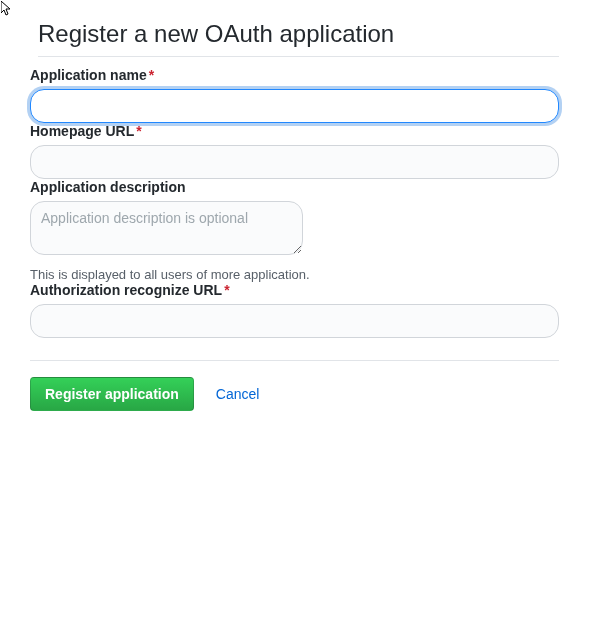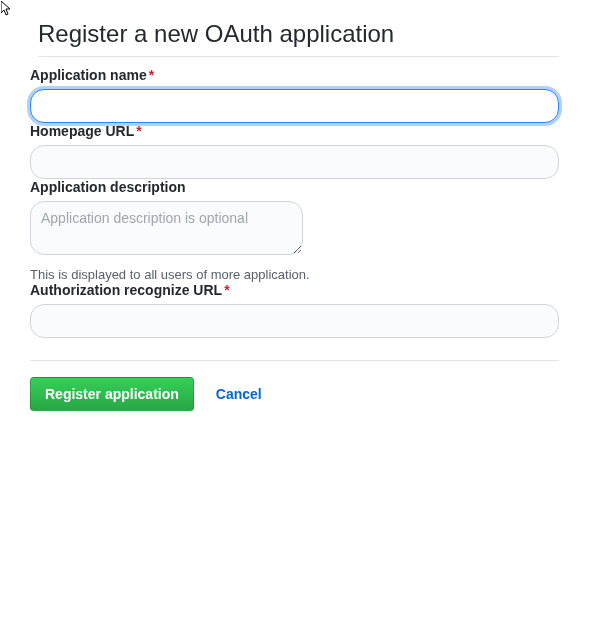--- a/index.html
+++ b/index.html
@@ -72,21 +72,21 @@
       font-size: 14px;
       padding: 8px 14px;
       border-radius: 4px;
       cursor: pointer;
     }
     .btn-link {
       background: none;
       border: none;
       color: #0366d6;
       font-size: 14px;
-      font-weight: 700;
+      font-weight: 400;
       cursor: pointer;
       padding: 0;
     }
     ::placeholder { color: #9ea7ad; }
     .cursor-img {
       position: absolute;
       top: 1px; left: 1px;
       font-size: 14px;
       color: #000;
       pointer-events: none;

